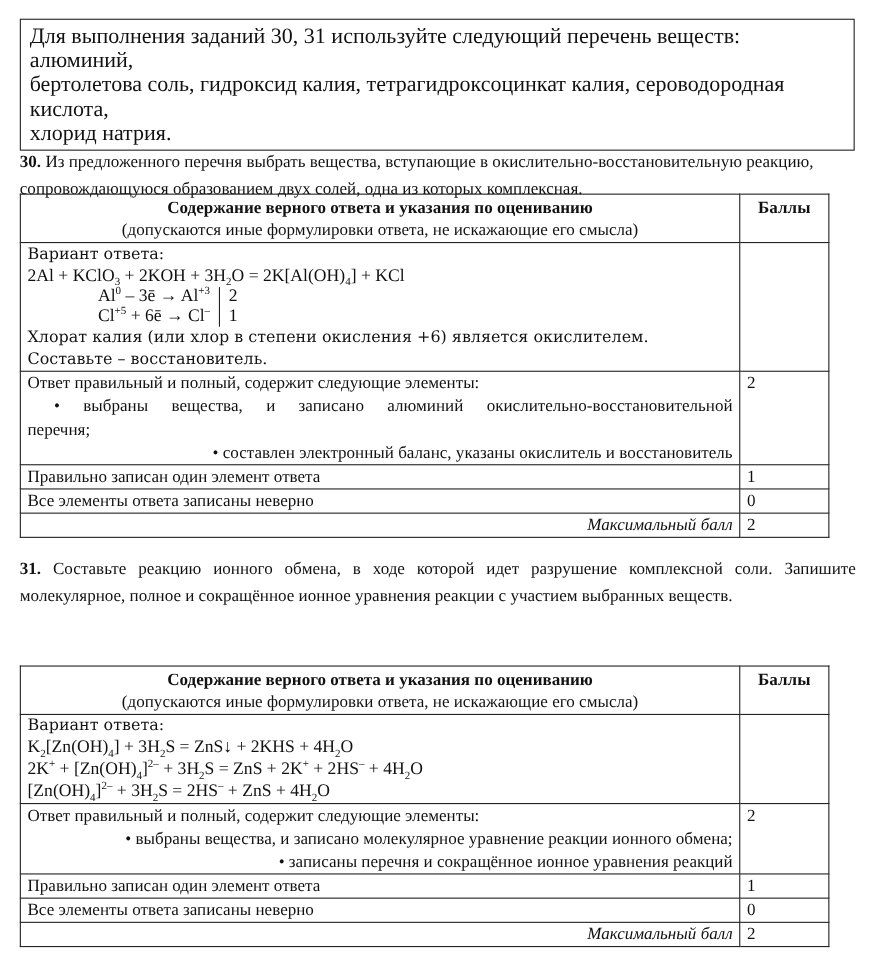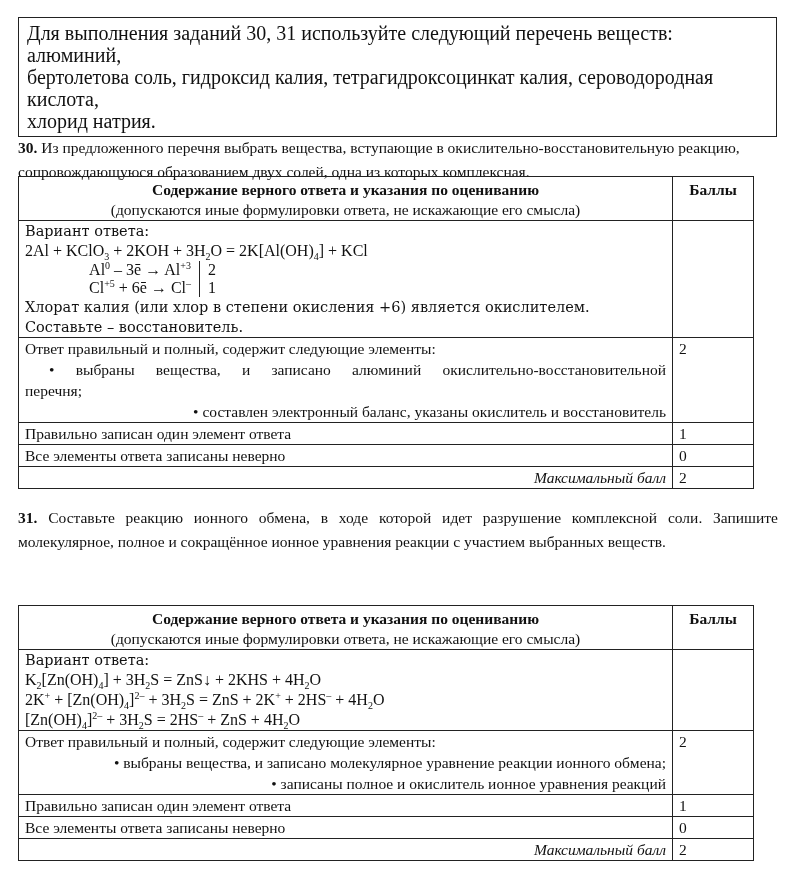--- a/index.html
+++ b/index.html
@@ -125,21 +125,21 @@
       <div class="eq">K<sub>2</sub>[Zn(OH)<sub>4</sub>] + 3H<sub>2</sub>S = ZnS↓ + 2KHS + 4H<sub>2</sub>O</div>
       <div class="eq">2K<sup>+</sup> + [Zn(OH)<sub>4</sub>]<sup>2–</sup> + 3H<sub>2</sub>S = ZnS + 2K<sup>+</sup> + 2HS<sup>–</sup> + 4H<sub>2</sub>O</div>
       <div class="eq">[Zn(OH)<sub>4</sub>]<sup>2–</sup> + 3H<sub>2</sub>S = 2HS<sup>–</sup> + ZnS + 4H<sub>2</sub>O</div>
     </td>
     <td class="score"></td>
   </tr>
   <tr>
     <td class="crit">
       <div>Ответ правильный и полный, содержит следующие элементы:</div>
       <div class="bullet">• выбраны вещества, и записано молекулярное уравнение реакции ионного обмена;</div>
-      <div class="bullet">• записаны полное и окислитель ионное уравнения реакций</div>
+      <div class="bullet">• записаны перечня и сокращённое ионное уравнения реакций</div>
     </td>
     <td class="score crit">2</td>
   </tr>
   <tr>
     <td class="crit">Правильно записан один элемент ответа</td>
     <td class="score crit">1</td>
   </tr>
   <tr>
     <td class="crit">Все элементы ответа записаны неверно</td>
     <td class="score crit">0</td>

